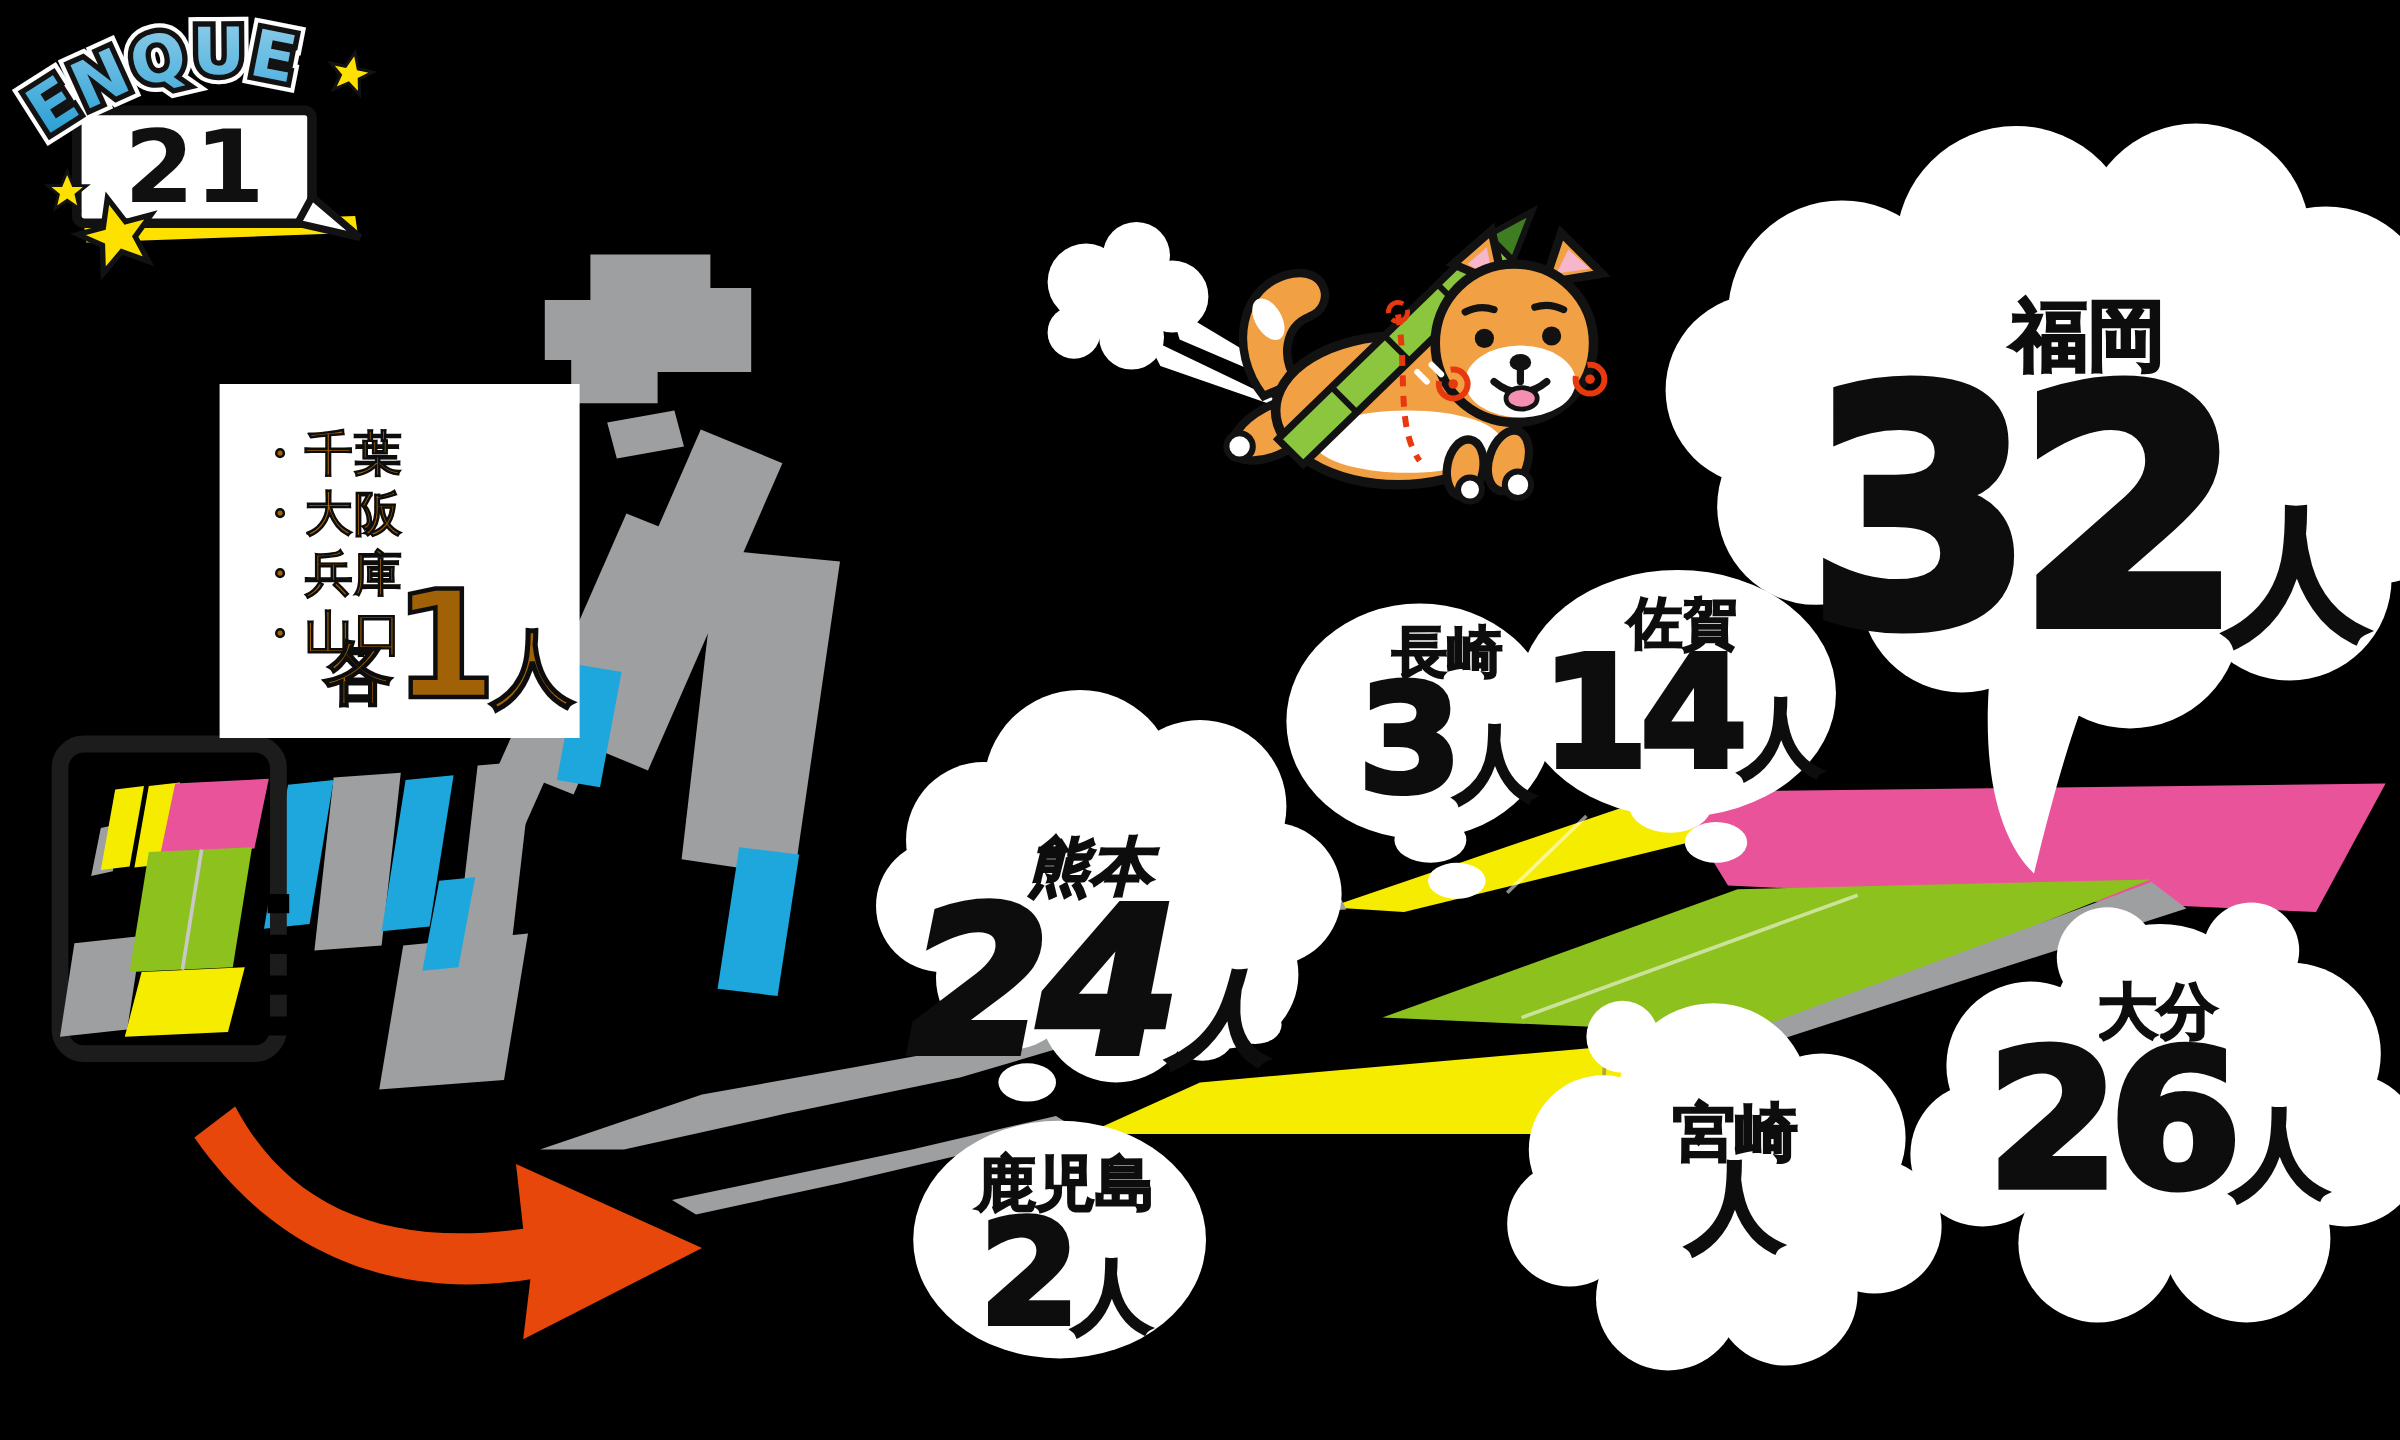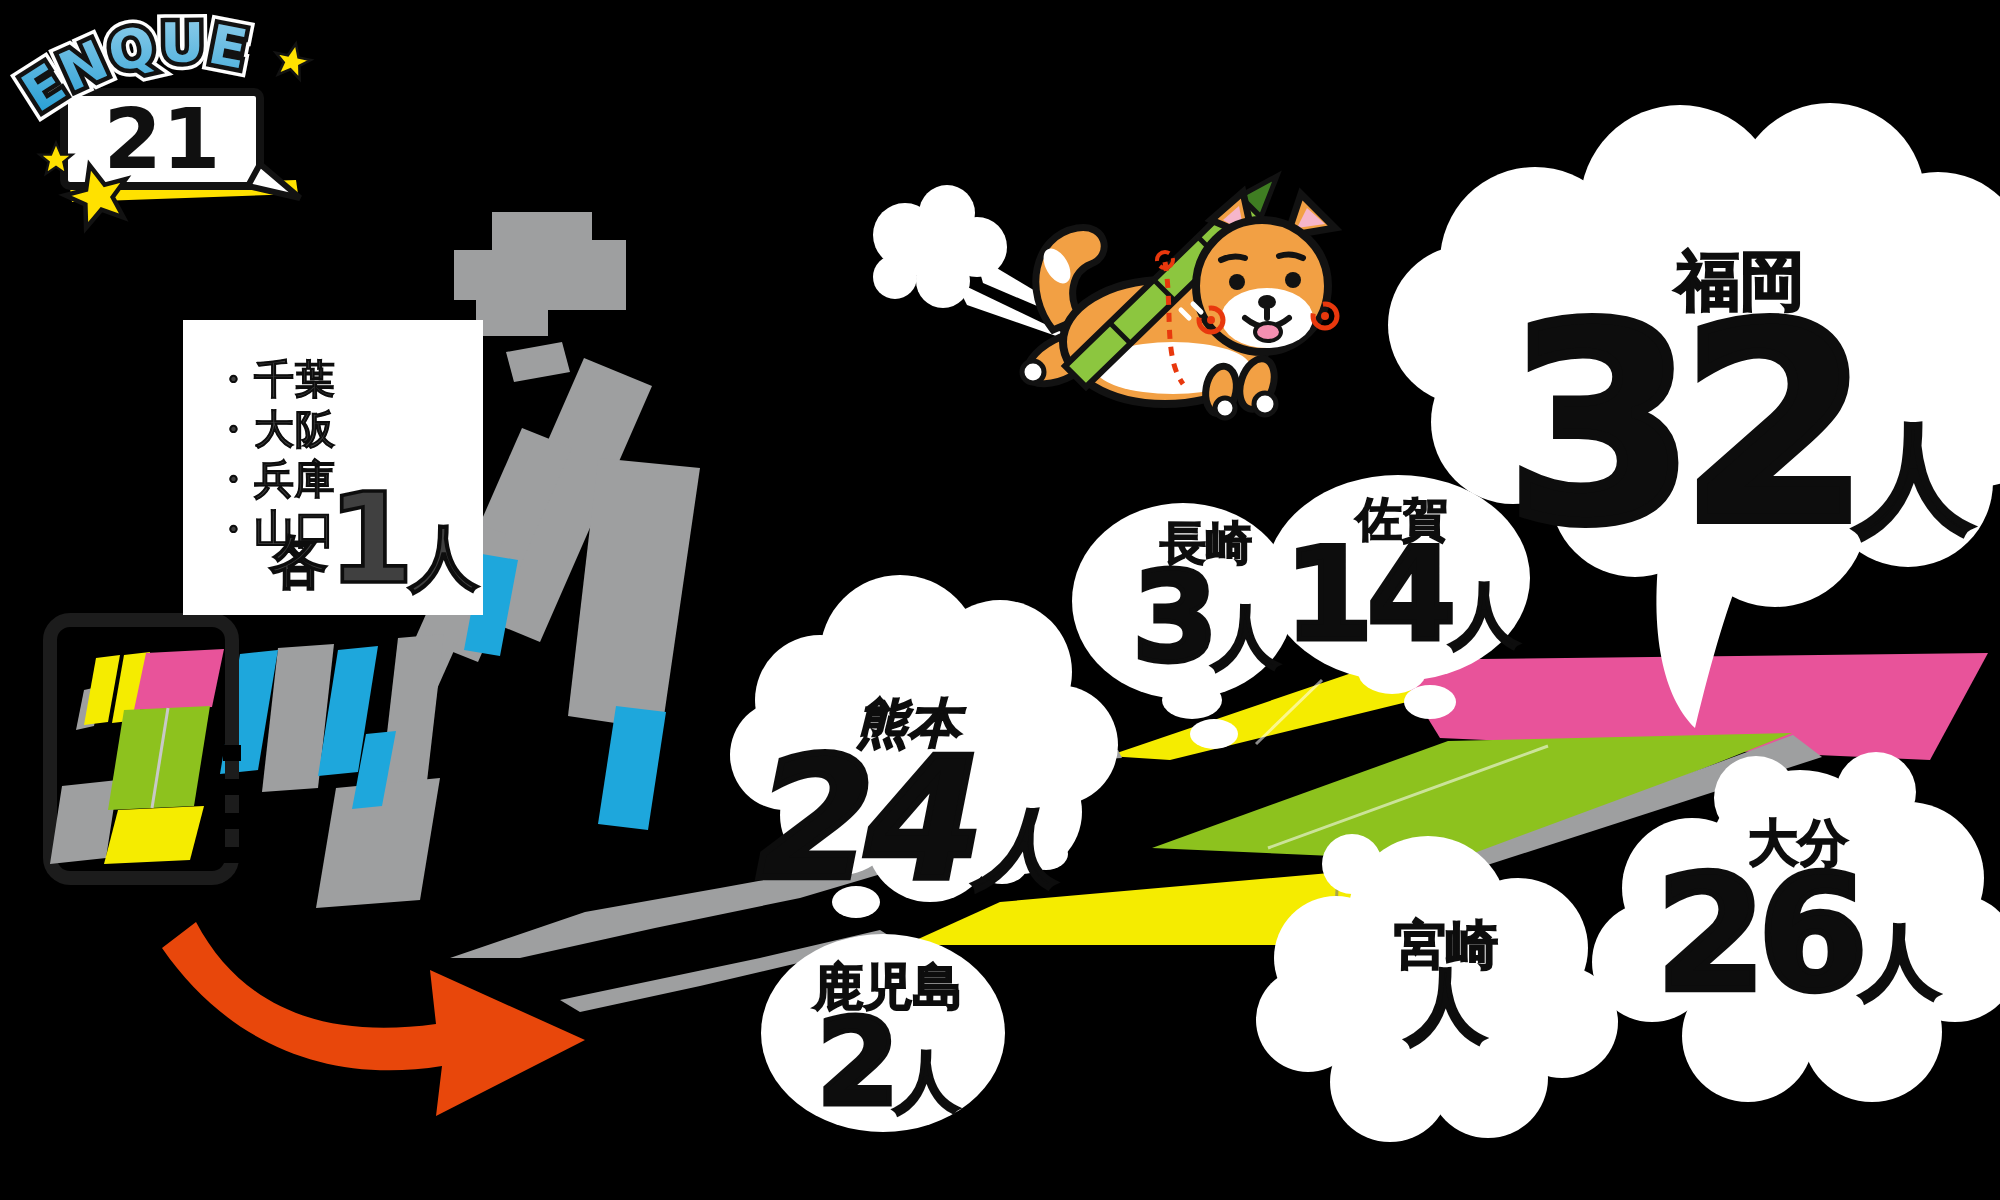--- a/index.html
+++ b/index.html
@@ -2,21 +2,21 @@
 <html><head>
 <meta charset="utf-8">
 <style>
   html,body{margin:0;padding:0;background:#000;}
   .stage{position:relative;width:2000px;height:1200px;background:#000;overflow:hidden;
          font-family:"DejaVu Sans",sans-serif;}
   svg.art{position:absolute;left:0;top:0;width:2000px;height:1200px;z-index:1;}
 
   
   .info-box{position:absolute;left:183px;top:320px;width:300px;height:295px;background:#fff;
-            color:#404040;z-index:3;}
+            color:#a16207;z-index:3;}
   .info-list{position:absolute;left:30px;top:34px;font-size:40px;font-weight:900;
              line-height:50px;letter-spacing:1px;-webkit-text-stroke:.02em #0d0d0d;}
   .each-row{position:absolute;right:4px;bottom:4px;display:flex;align-items:baseline;}
   .each-prefix{font-size:58px;font-weight:900;-webkit-text-stroke:.03em #0d0d0d;}
   .each-value{font-size:124px;font-weight:900;letter-spacing:-5px;-webkit-text-stroke:.03em #0d0d0d;}
   .each-suffix{font-size:70px;font-weight:900;-webkit-text-stroke:.03em #0d0d0d;}
 
   
   .btxt{position:absolute;transform:translate(-50%,-50%);text-align:center;color:#0d0d0d;
         font-weight:900;z-index:3;white-space:nowrap;}

